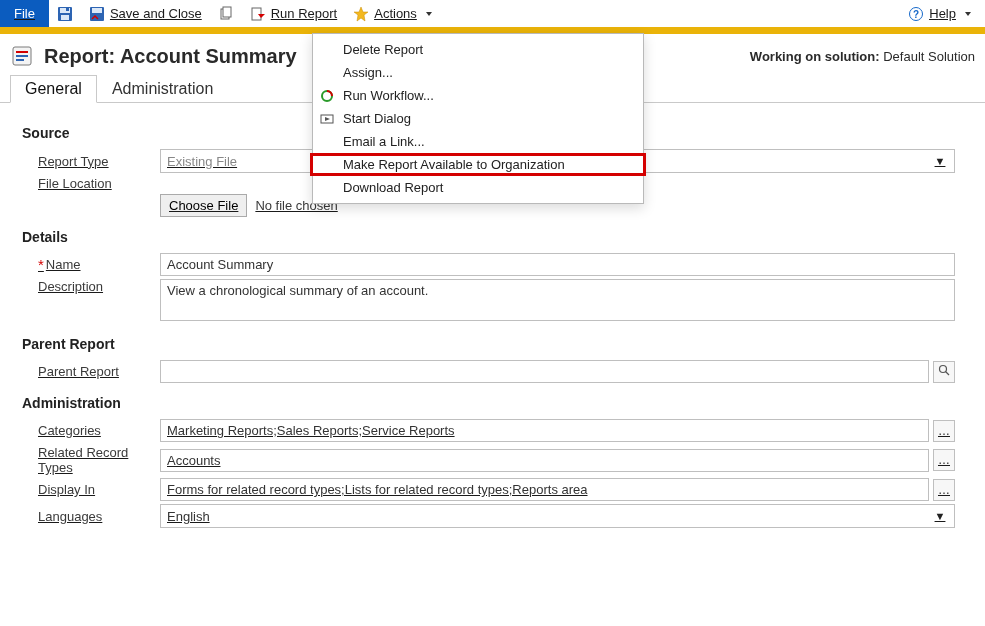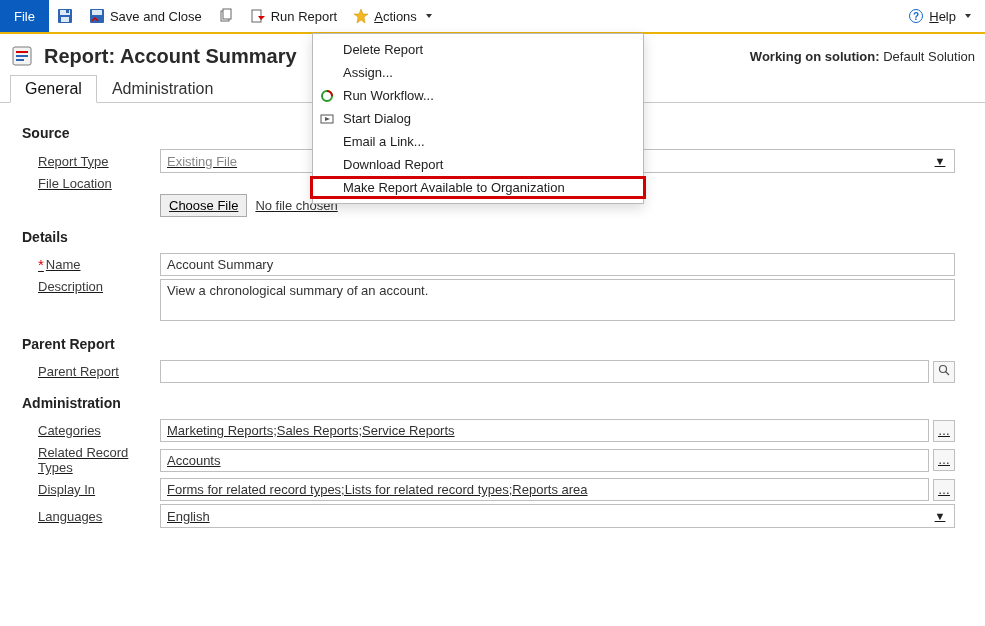--- a/index.html
+++ b/index.html
@@ -12,23 +12,24 @@
     width: 985px;
     height: 626px;
     overflow: hidden;
     position: relative;
   }
   
   .toolbar {
     display: flex;
     align-items: center;
     height: 34px;
-    border-bottom: 2px solid #eab308;
+    border-bottom: 7px solid #eab308;
     padding: 0 6px 0 0;
     background: #fff;
+    text-decoration: underline;
   }
   .file-btn {
     background: #0b5cbf;
     color: #fff;
     height: 100%;
     display: flex;
     align-items: center;
     padding: 0 14px;
     font-size: 13px;
     cursor: pointer;
@@ -276,25 +277,25 @@
       <svg width="14" height="14" viewBox="0 0 14 14">
           <rect x="1" y="3" width="12" height="8" fill="#fff" stroke="#555"></rect>
           <polygon points="5,5 10,7 5,9" fill="#555"></polygon>
         </svg>
     </span>
     <span>Start Dialog</span>
   </div>
   <div class="dd-item">
     <span>Email a Link...</span>
   </div>
-  <div class="dd-item">
-    <span>Download Report</span>
-  </div>
   <div class="dd-item dd-highlight">
     <span>Make Report Available to Organization</span>
+  </div>
+  <div class="dd-item">
+    <span>Download Report</span>
   </div>
 </div>
 
 <div class="header-row">
   <div class="header-left">
     <span class="doc-icon">
       <svg width="24" height="24" viewBox="0 0 24 24">
           <rect x="3" y="3" width="18" height="18" rx="2" fill="#f4f4f4" stroke="#7a7a7a"></rect>
           <rect x="6" y="7" width="12" height="2" fill="#d40000"></rect>
           <rect x="6" y="11" width="12" height="2" fill="#2d64b3"></rect>

